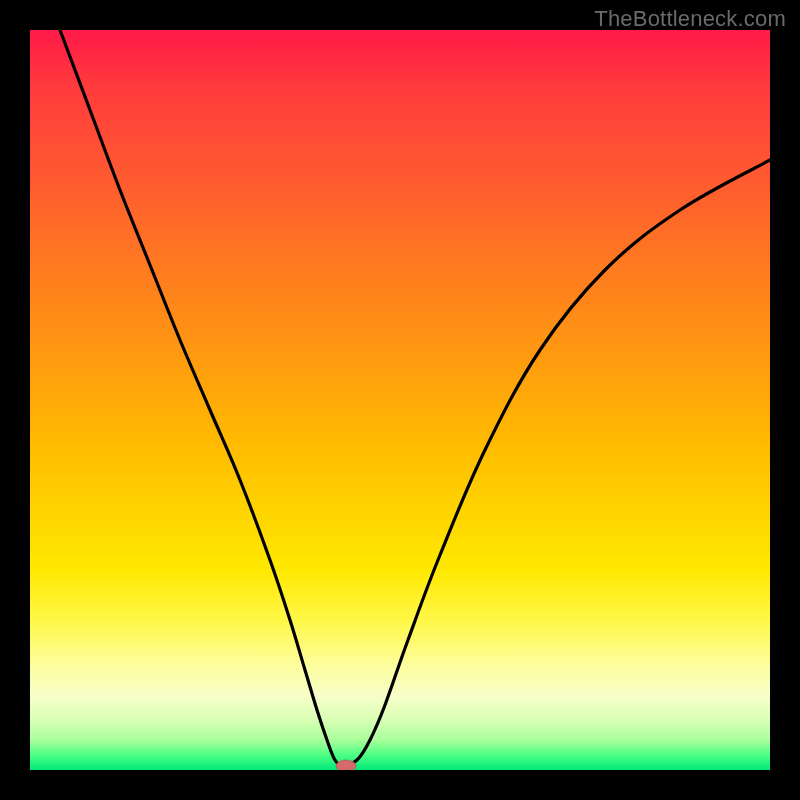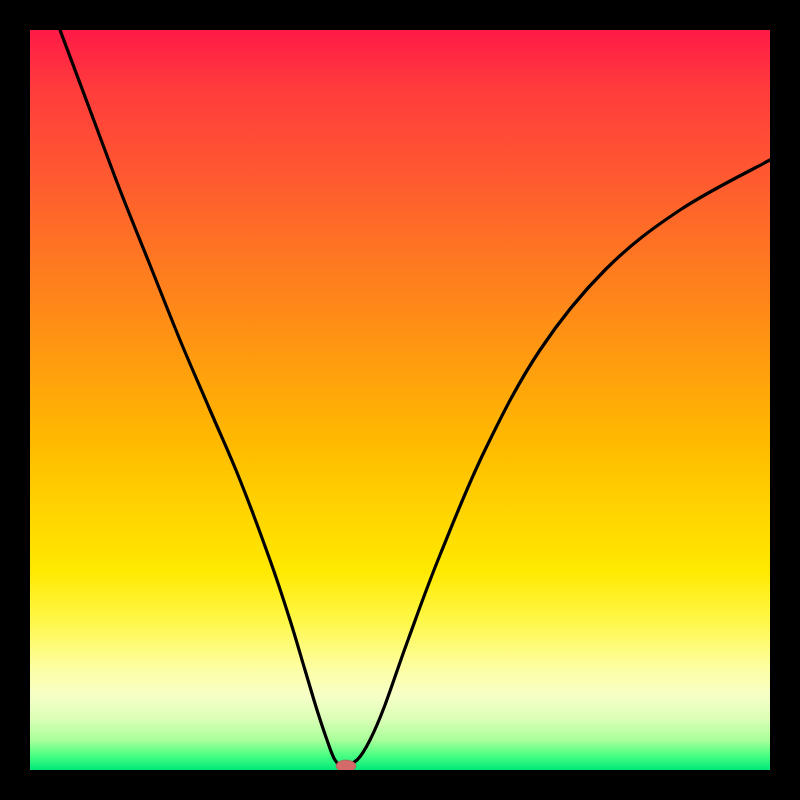--- a/index.html
+++ b/index.html
@@ -72,20 +72,21 @@
     fill: #d46a6a;
     stroke: #b44f4f;
     stroke-width: 0.6;
   }
 </style>
 </head>
 <body>
 
 <div class="frame">
 
+  <div class="watermark">TheBottleneck.com</div>
 
   <div class="plot-area">
     <svg class="curve-svg" viewBox="0 0 740 740" preserveAspectRatio="none">
       <path id="curve-path" class="curve-path" d="M 30 0 C 35.4 14.4 49.2 51.2 60.0 80.0 C 70.8 108.8 79.2 132.1 90.0 160.0 C 100.8 187.9 109.2 208.0 120.0 235.0 C 130.8 262.0 139.2 283.9 150.0 310.0 C 160.8 336.1 169.2 354.8 180.0 380.0 C 190.8 405.2 199.2 423.0 210.0 450.0 C 220.8 477.0 231.0 504.8 240.0 530.0 C 249.0 555.2 253.7 570.2 260.0 590.0 C 266.3 609.8 270.1 623.8 275.0 640.0 C 279.9 656.2 283.0 667.4 287.0 680.0 C 291.0 692.6 293.8 701.0 297.0 710.0 C 300.2 719.0 302.1 725.5 305.0 730.0 C 307.9 734.5 309.0 735.0 313.0 735.0 C 317.0 735.0 322.1 734.5 327.0 730.0 C 331.9 725.5 335.0 719.9 340.0 710.0 C 345.0 700.1 348.2 693.0 355.0 675.0 C 361.8 657.0 368.1 637.0 378.0 610.0 C 387.9 583.0 396.1 559.2 410.0 525.0 C 423.9 490.8 437.0 456.9 455.0 420.0 C 473.0 383.1 488.4 352.4 510.0 320.0 C 531.6 287.6 549.8 265.2 575.0 240.0 C 600.2 214.8 620.3 199.8 650.0 180.0 C 679.7 160.2 723.8 139.0 740.0 130.0 "></path>
       <ellipse id="marker" class="marker" cx="316" cy="736" rx="10" ry="6" fill="#d46a6a"></ellipse>
     </svg>
   </div>
 
 </div>
 

